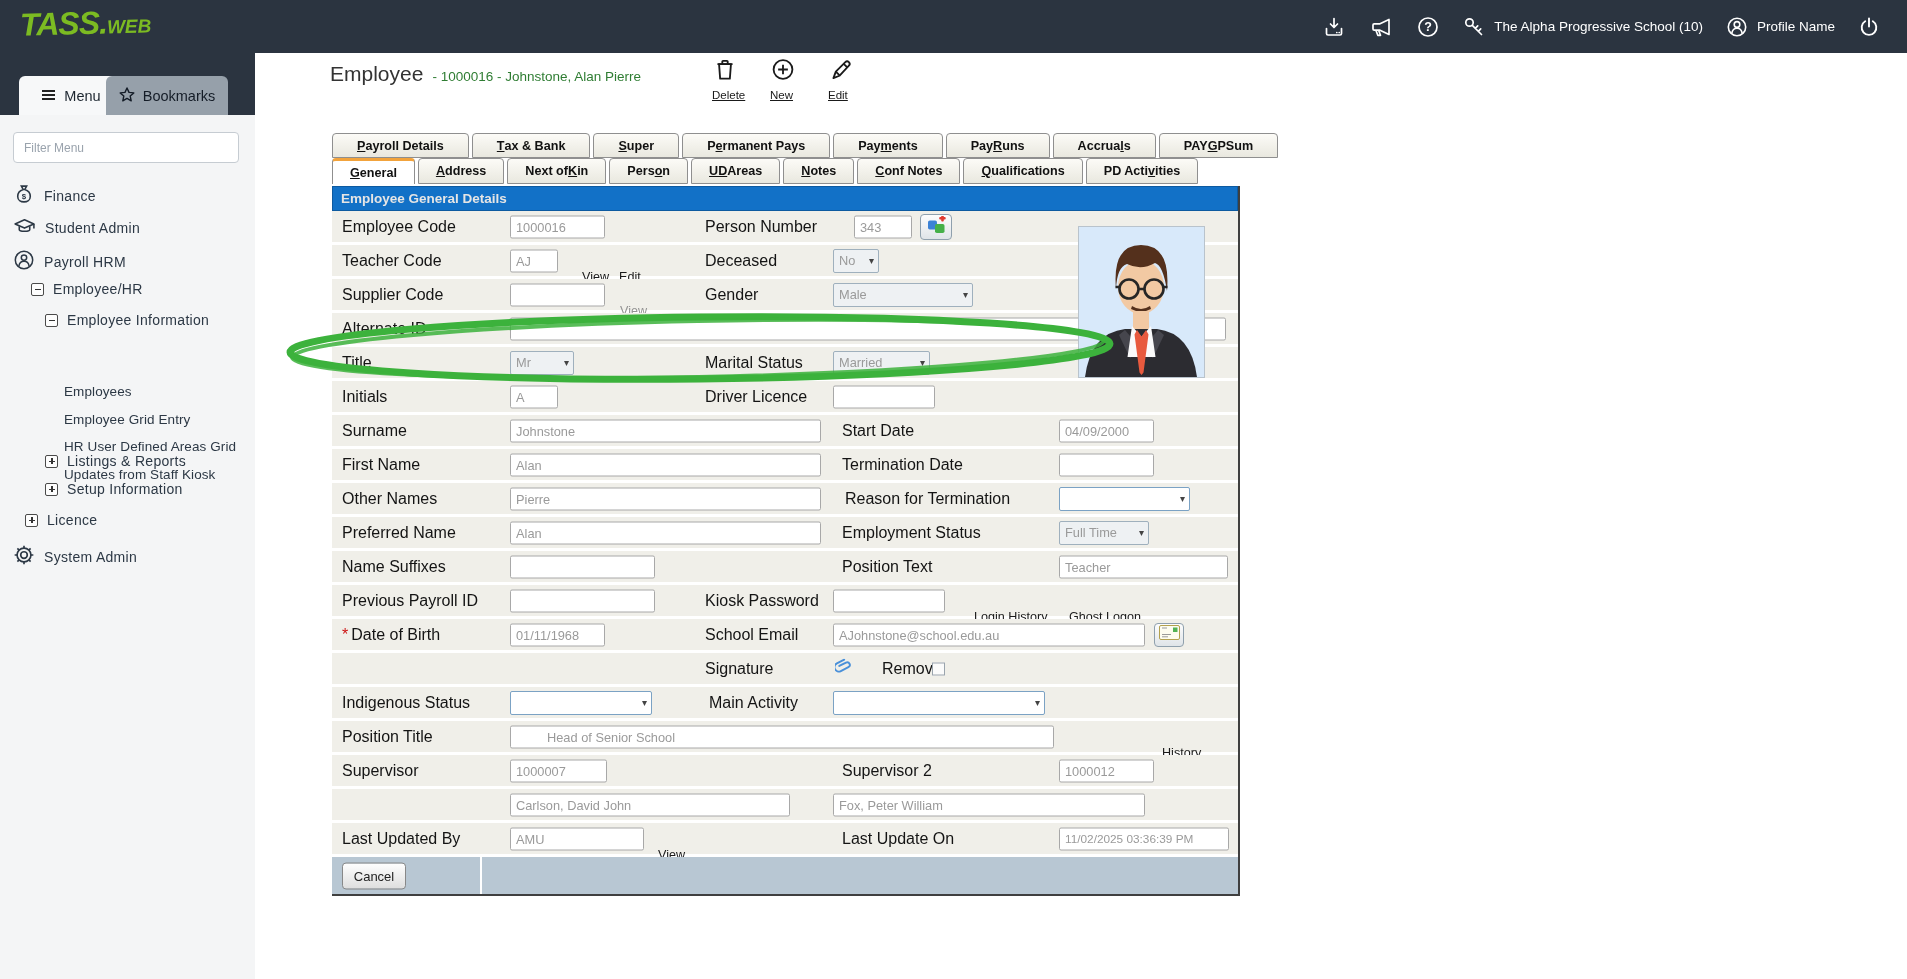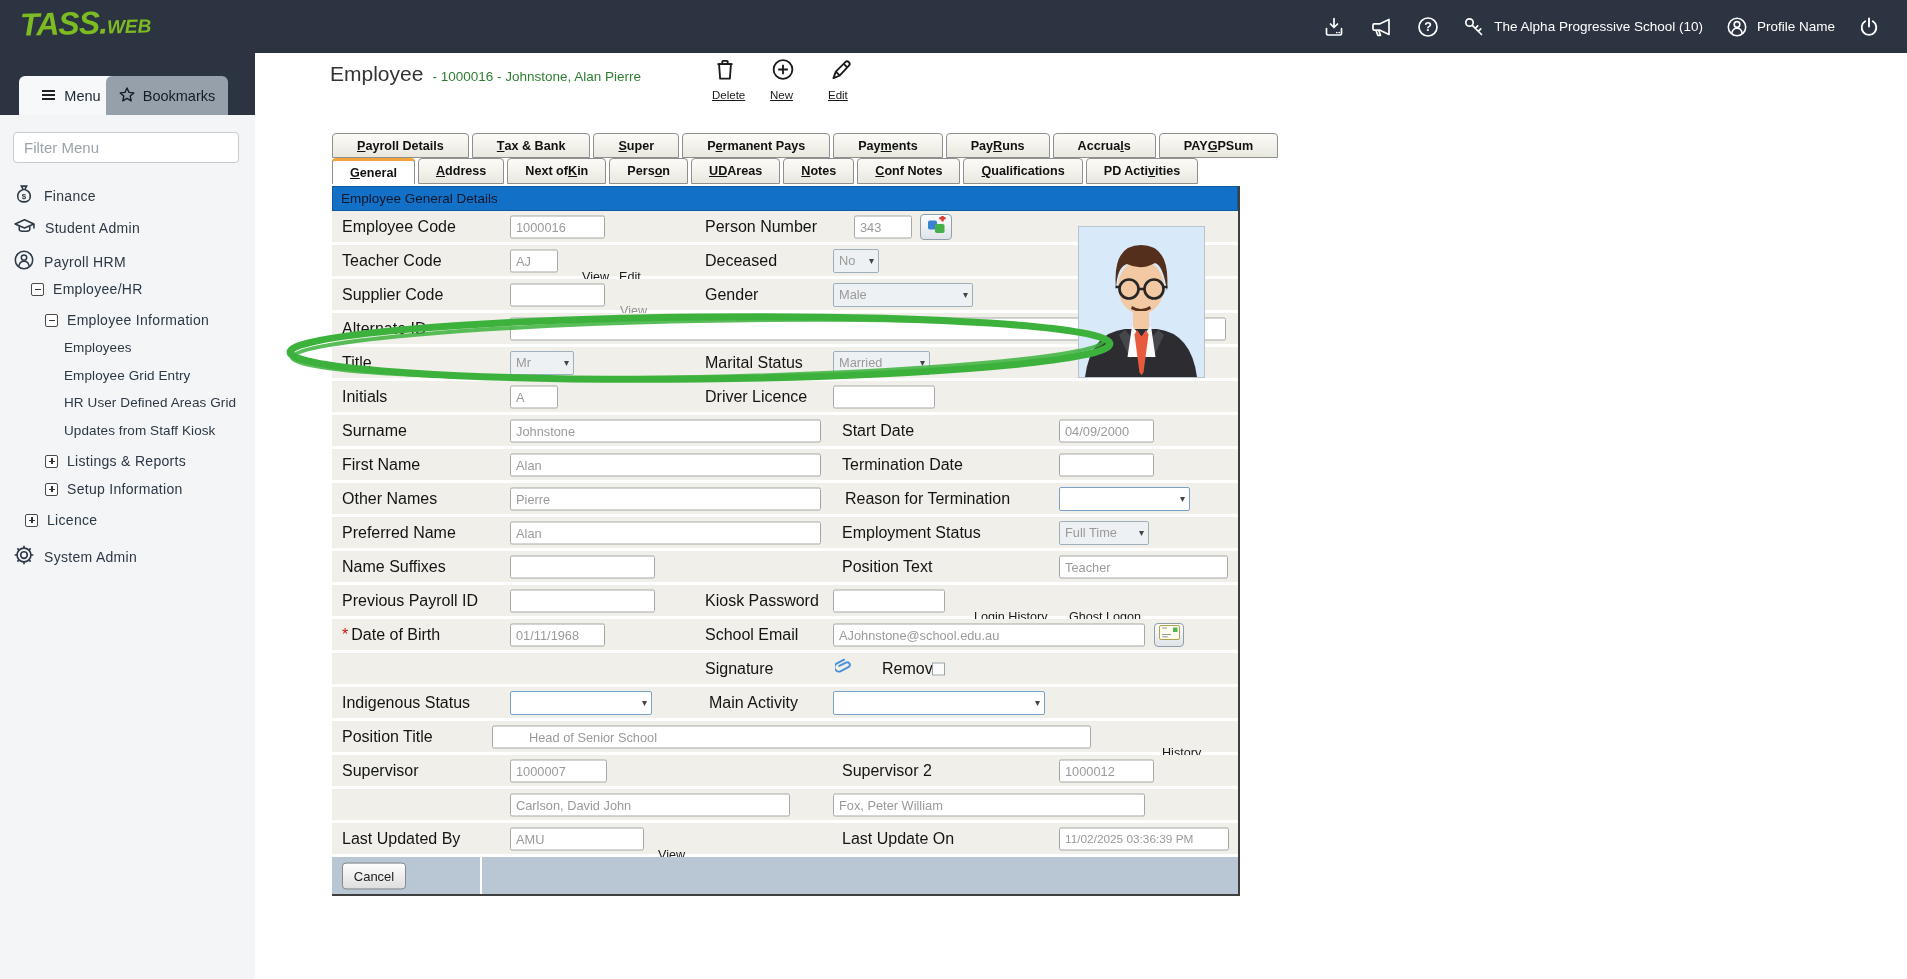--- a/index.html
+++ b/index.html
@@ -18,25 +18,25 @@
   .tb-item svg{display:block;}
 
   
   .side-dark{position:absolute;left:0;top:53px;width:255px;height:62px;background:#2b3440;}
   .side{position:absolute;left:0;top:115px;width:255px;height:864px;background:#f4f5f6;}
   .sb-tab{position:absolute;top:76px;height:39px;display:flex;align-items:center;justify-content:center;
           gap:8px;font-size:14.5px;border-radius:6px 6px 0 0;cursor:pointer;}
   .sb-tab-menu{left:19px;width:104px;background:#f7f8f9;color:#1d2630;}
   .sb-tab-book{left:106px;width:122px;background:#96a0aa;color:#141c27;}
   .filter{position:absolute;left:13px;top:132px;width:226px;height:31px;border:1px solid #c6ccd2;
-          border-radius:4px;padding:0 10px;font-size:15px;color:#333;background:#fff;font-family:inherit;}
+          border-radius:4px;padding:0 10px;font-size:12px;color:#333;background:#fff;font-family:inherit;}
   .filter::placeholder{color:#9aa3ad;}
   .sbi{position:absolute;display:flex;align-items:center;gap:9px;color:#2c3845;font-size:14px;
        letter-spacing:.3px;cursor:pointer;white-space:nowrap;}
-  .sbi.leaf{font-size:13.5px;letter-spacing:.1px;}
+  .sbi.leaf{font-size:13.5px;letter-spacing:.1px;margin-top:44px;}
   .expbox{width:13px;height:13px;border:1.5px solid #4a4a4a;border-radius:2px;background:#fdfdfd;
           position:relative;flex:0 0 auto;}
   .expbox::before{content:"";position:absolute;left:2.5px;top:5px;width:6px;height:1.6px;background:#333;}
   .expbox.plus::after{content:"";position:absolute;left:5px;top:2.5px;width:1.6px;height:6px;background:#333;}
 
   
   .pagetitle{position:absolute;left:330px;top:62px;display:flex;align-items:baseline;gap:9px;}
   .pagetitle .t{font-size:21px;color:#333;}
   .pagetitle .s{font-size:13.5px;color:#2f7d33;}
   .toolbar{position:absolute;left:712px;top:56px;display:flex;gap:8px;}
@@ -49,21 +49,21 @@
   .tabrow2{top:158px;height:26px;}
   .tab{height:100%;display:flex;align-items:center;padding:0 17px;margin-right:3px;
        background:linear-gradient(#fcfbf7,#e9e8df);border:1px solid #8f8f8f;border-radius:4px 4px 0 0;
        font-size:12.6px;font-weight:bold;color:#111;cursor:pointer;white-space:nowrap;}
   .tabrow1 .tab{padding:0 24px;}
   .tab.active{background:#fff;border-top:3px solid #f2a33c;border-bottom:none;position:relative;z-index:3;}
 
   
   .panel{position:absolute;left:332px;top:186px;width:908px;background:#fff;
          border-right:2px solid #3f3f3f;border-bottom:2px solid #3f3f3f;}
-  .phead{height:25px;background:#1271c7;border:1px solid #0d5aa0;color:#0f172a;font-weight:normal;
+  .phead{height:25px;background:#1271c7;border:1px solid #0d5aa0;color:#e5e5e5;font-weight:bold;
          font-size:13.5px;display:flex;align-items:center;padding-left:8px;}
   .row{position:relative;height:34px;background:#f0efe9;border-bottom:3px solid #fff;}
   .l{position:absolute;top:50%;transform:translateY(-50%);font-size:16px;color:#141414;white-space:nowrap;}
   .req{color:#cc1111;margin-right:3px;}
   .inp{position:absolute;top:50%;transform:translateY(-50%);height:23px;background:#fff;
        border:1px solid #a8a8a8;border-radius:2px;font-size:12.8px;color:#9a9a9a;padding:0 5px;
        font-family:Liberation Sans, sans-serif;}
   .inp.small{font-size:11.8px;}
   .lnk{position:absolute;top:50%;transform:translateY(-50%);font-size:12.6px;color:#1a1a1a;
        text-decoration:underline;cursor:pointer;white-space:nowrap;margin-top:16px;}
@@ -422,21 +422,21 @@
         </div>
       <span class="l" style="left:377px">Main Activity</span>
       <div class="sel" style="left:501px;width:212px">
           <span class="val"></span>
           <span class="arr">▾</span>
         </div>
     </div>
 
     <div class="row">
       <span class="l" style="left:10px">Position Title</span>
-      <input class="inp" style="left: 160px; width: 599px; padding-left: 36px;" value="Head of Senior School">
+      <input class="inp" style="left: 178px; width: 544px; padding-left: 36px;" value="Head of Senior School">
       <span class="lnk" style="left:830px">History</span>
     </div>
 
     <div class="row">
       <span class="l" style="left:10px">Supervisor</span>
       <input class="inp" style="left: 178px; width: 97px;" value="1000007">
       <span class="l" style="left:510px">Supervisor 2</span>
       <input class="inp" style="left: 727px; width: 95px;" value="1000012">
     </div>
 

